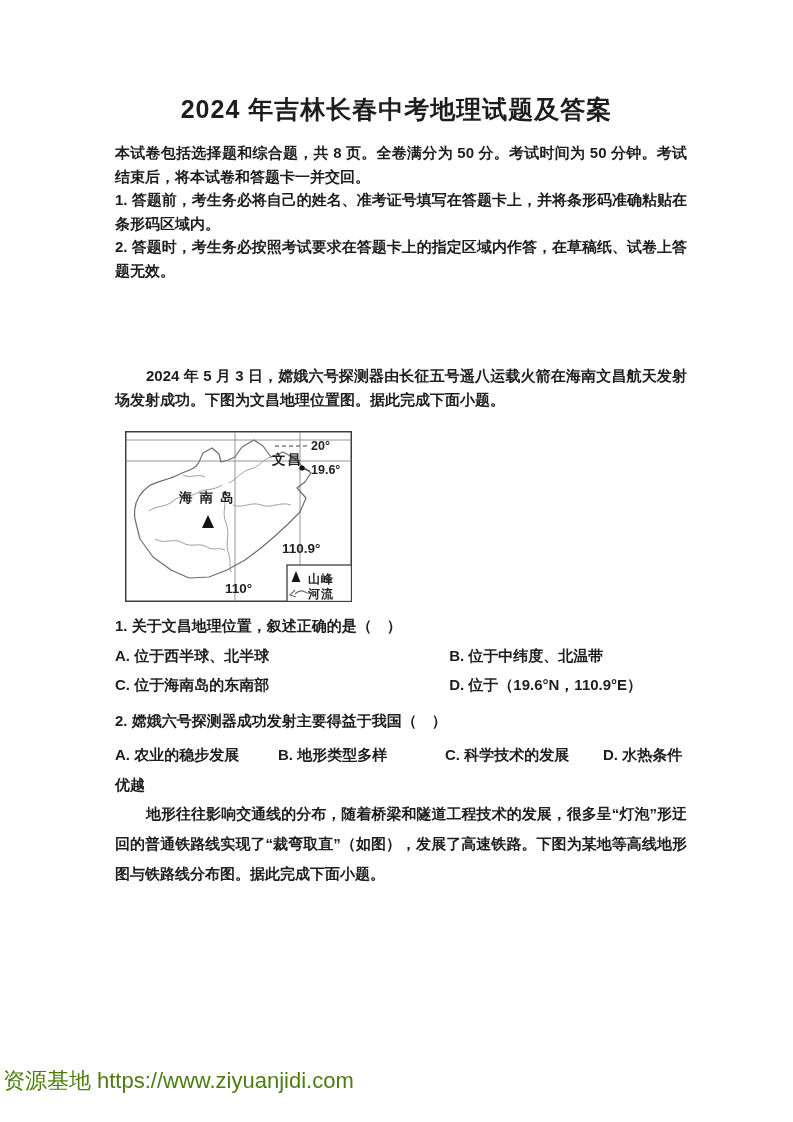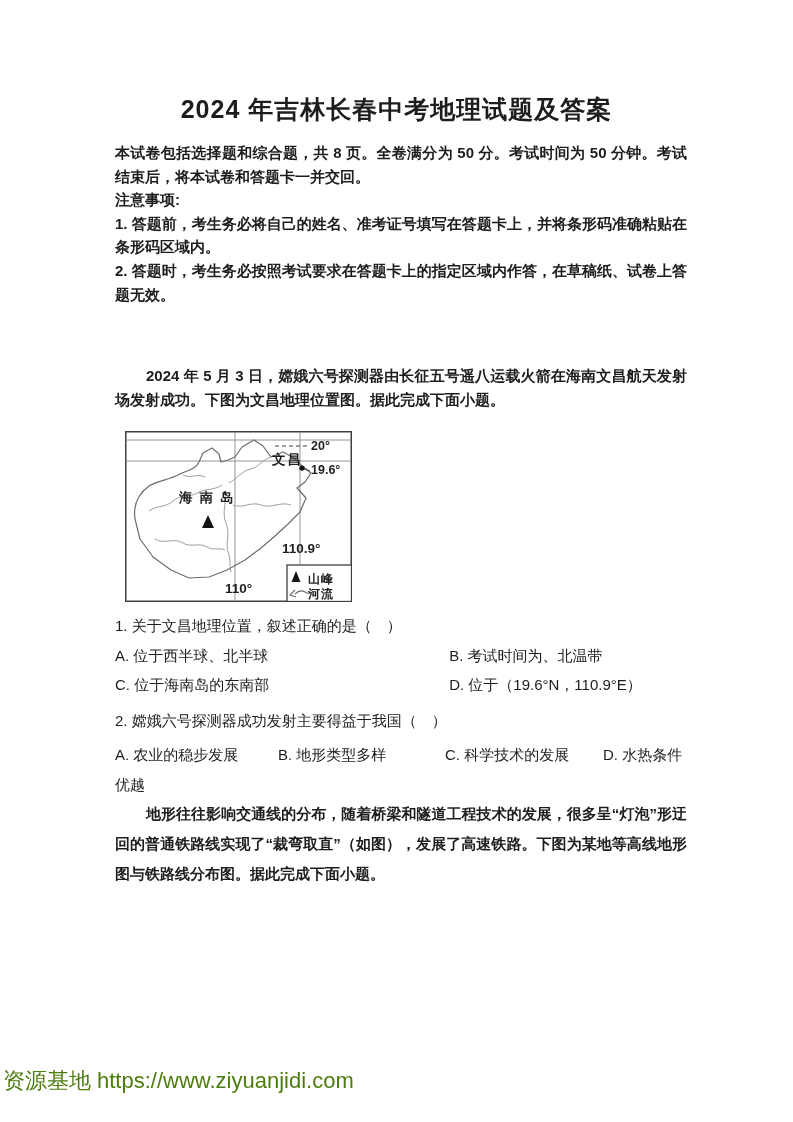--- a/index.html
+++ b/index.html
@@ -3,21 +3,21 @@
 <meta charset="utf-8">
 <style>
   html,body{margin:0;padding:0;background:#ffffff;}
   .page{position:relative;width:793px;height:1122px;background:#ffffff;overflow:hidden;
         font-family:"Liberation Sans","DejaVu Sans",sans-serif;color:#1d1d1d;border-radius:32px;}
   .abs{position:absolute;}
   .title{top:93px;left:0;width:793px;text-align:center;font-size:25px;font-weight:700;letter-spacing:1px;}
   .bodytext{font-size:15px;font-weight:600;line-height:23.6px;text-align:justify;}
   .block-notices{top:141px;left:115px;width:572px;}
   .block-intro1{top:364px;left:115px;width:572px;text-indent:31px;}
-  .qtext{font-size:15px;font-weight:400;line-height:20px;}
+  .qtext{font-size:15px;font-weight:700;line-height:20px;}
   .q1-stem{top:616px;left:115px;width:572px;}
   .q1-ab{top:646px;left:115px;width:600px;}
   .q1-cd{top:675px;left:115px;width:600px;}
   .q2-stem{top:711px;left:115px;width:572px;}
   .q2-opts{top:740px;left:115px;width:572px;line-height:30px;}
   .opt-half{display:inline-block;width:330px;vertical-align:top;}
   .opt-q2a{display:inline-block;width:163px;vertical-align:top;}
   .opt-q2b{display:inline-block;width:167px;vertical-align:top;}
   .opt-q2c{display:inline-block;width:158px;vertical-align:top;}
   .block-intro2{top:799px;left:115px;width:572px;line-height:30px;text-indent:31px;}
@@ -28,21 +28,20 @@
 </style>
 </head>
 <body>
 
 <div class="page">
 
   <div class="abs title">2024 年吉林长春中考地理试题及答案</div>
 
   <div class="abs bodytext block-notices">
     <div>本试卷包括选择题和综合题，共 8 页。全卷满分为 50 分。考试时间为 50 分钟。考试结束后，将本试卷和答题卡一并交回。</div>
-    <div>注意事项:</div>
     <div>1. 答题前，考生务必将自己的姓名、准考证号填写在答题卡上，并将条形码准确粘贴在条形码区域内。</div>
     <div>2. 答题时，考生务必按照考试要求在答题卡上的指定区域内作答，在草稿纸、试卷上答题无效。</div>
   </div>
 
   <div class="abs bodytext block-intro1">2024 年 5 月 3 日，嫦娥六号探测器由长征五号遥八运载火箭在海南文昌航天发射场发射成功。下图为文昌地理位置图。据此完成下面小题。</div>
 
   <div class="abs map-wrap">
     <svg width="227" height="171" viewBox="0 0 227 171">
 
       <rect x="0.75" y="0.75" width="225.5" height="169.5" fill="#ffffff" stroke="#3f3f3f" stroke-width="1.5"></rect>
@@ -84,21 +83,21 @@
         <path d="M170,159 L165,164 L171,166" fill="none" stroke="#6d6d6d" stroke-width="1.1"></path>
         <path d="M170,163 q5,-5 10,-2 t8,-1" fill="none" stroke="#6d6d6d" stroke-width="1.1"></path>
         <text x="183" y="167" font-size="12" letter-spacing="1">河流</text>
       </g>
     </svg>
   </div>
 
   <div class="abs qtext q1-stem">1. 关于文昌地理位置，叙述正确的是（　）</div>
   <div class="abs qtext q1-ab">
     <span class="opt-half">A. 位于西半球、北半球</span>
-    <span>B. 考试时间为、北温带</span>
+    <span>B. 位于中纬度、北温带</span>
   </div>
   <div class="abs qtext q1-cd">
     <span class="opt-half">C. 位于海南岛的东南部</span>
     <span>D. 位于（19.6°N，110.9°E）</span>
   </div>
 
   <div class="abs qtext q2-stem">2. 嫦娥六号探测器成功发射主要得益于我国（　）</div>
   <div class="abs bodytext block-intro2">地形往往影响交通线的分布，随着桥梁和隧道工程技术的发展，很多呈“灯泡”形迂回的普通铁路线实现了“裁弯取直”（如图），发展了高速铁路。下图为某地等高线地形图与铁路线分布图。据此完成下面小题。</div>
 
   <div class="abs qtext q2-opts">

